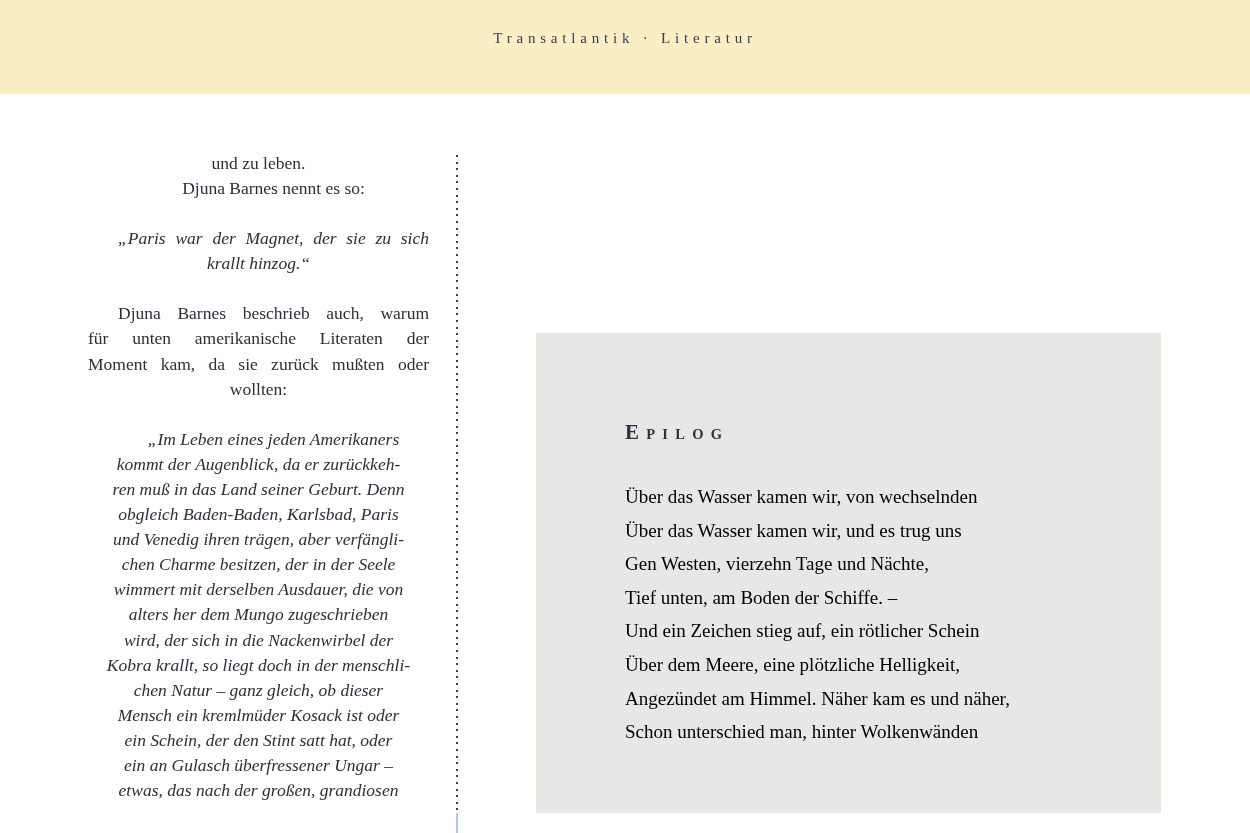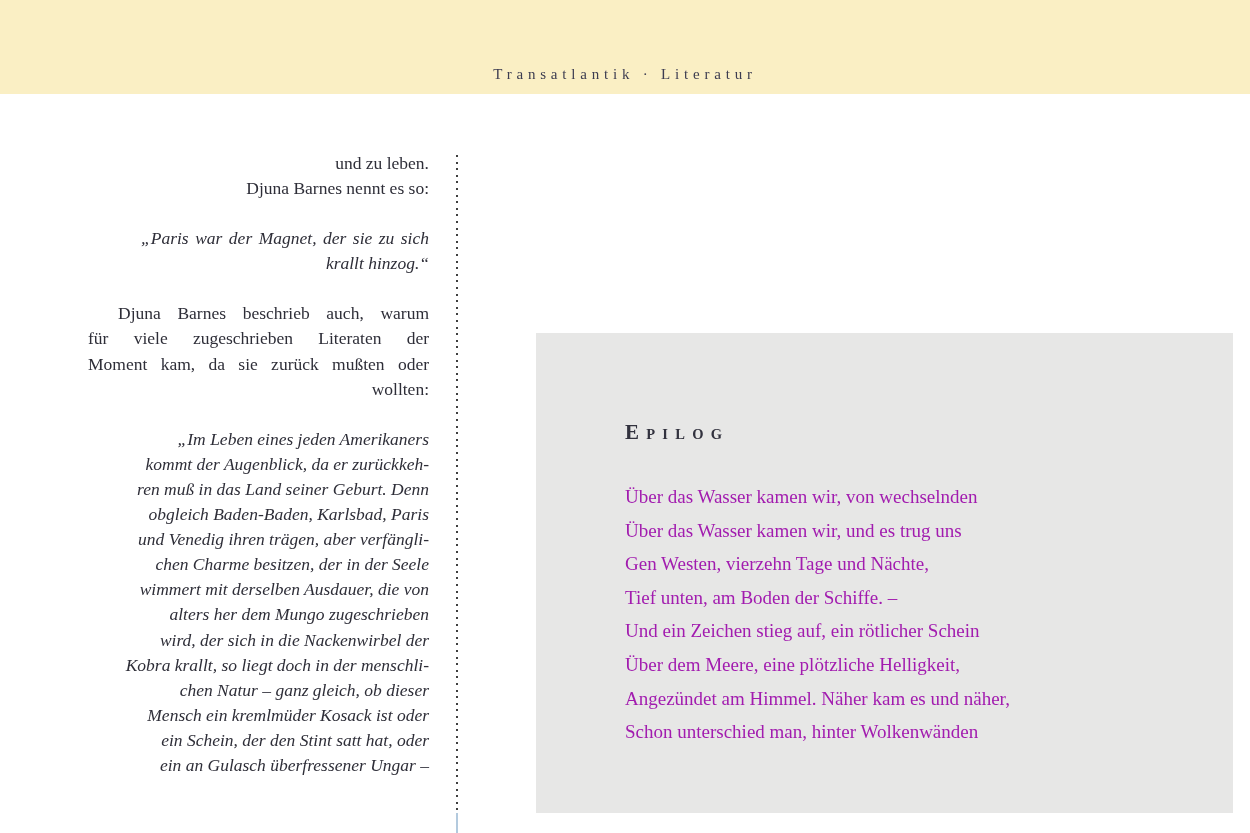--- a/index.html
+++ b/index.html
@@ -17,96 +17,96 @@
     position: absolute; left: 0; top: 0;
     width: 1250px; height: 94px;
     background: #faefc4;
   }
   .band-title {
     position: absolute; left: 0; top: 30px; width: 100%;
     text-align: center;
     font-size: 15px;
     letter-spacing: 0.32em;
     color: #3c3c50;
-    margin-top: 36px;
   }
 
   
   .left-col {
     position: absolute; left: 88px; top: 151px; width: 341px;
     font-size: 17.5px; line-height: 25.1px;
   }
-  .ln { text-align: right; }
+  .ln { text-align: center; }
   .ln.indent { text-indent: 30px; }
-  .ln.italic { font-style: italic; margin-left: 23px; }
+  .ln.italic { font-style: italic; }
   .ln.just { text-align: justify; text-align-last: justify; }
   .ln.gap { margin-top: 25px; }
 
   
   .divider {
     position: absolute; left: 456px; top: 155px;
     width: 2px; height: 658px;
     background: repeating-linear-gradient(to bottom, #3f3f3f 0 2px, transparent 2px 6.6px);
   }
   .divider-tail {
     position: absolute; left: 456px; top: 813px;
     width: 2px; height: 20px;
     background: #b3cade;
   }
 
   
   .panel {
     position: absolute; left: 536px; top: 333px;
-    width: 697px; height: 480px;
+    width: 625px; height: 480px;
     background: #e7e7e6;
   }
   .epilog-h {
     position: absolute; left: 89px; top: 87px;
     font-weight: bold;
     font-size: 14.5px;
     letter-spacing: 0.5em;
     color: #32323e;
   }
   .epilog-h .initial { font-size: 21px; }
   .poem {
     position: absolute; left: 89px; top: 147px;
     font-size: 19px; line-height: 33.6px;
-    color: #a21caf;
+    color: #000000;
   }
 </style>
 </head>
 <body>
 
 <div class="band">
   <div class="band-title">Transatlantik · Literatur</div>
 </div>
 
 <div class="left-col">
   <div class="ln">und zu leben.</div>
   <div class="ln indent">Djuna Barnes nennt es so:</div>
   <div class="ln indent italic just gap">„Paris war der Magnet, der sie zu sich</div>
   <div class="ln italic">krallt hinzog.“</div>
   <div class="ln indent just gap">Djuna Barnes beschrieb auch, warum</div>
-  <div class="ln just">für viele zugeschrieben Literaten der</div>
+  <div class="ln just">für unten amerikanische Literaten der</div>
   <div class="ln just">Moment kam, da sie zurück mußten oder</div>
   <div class="ln">wollten:</div>
   <div class="ln indent italic gap">„Im Leben eines jeden Amerikaners</div>
   <div class="ln italic">kommt der Augenblick, da er zurückkeh-</div>
   <div class="ln italic">ren muß in das Land seiner Geburt. Denn</div>
   <div class="ln italic">obgleich Baden-Baden, Karlsbad, Paris</div>
   <div class="ln italic">und Venedig ihren trägen, aber verfängli-</div>
   <div class="ln italic">chen Charme besitzen, der in der Seele</div>
   <div class="ln italic">wimmert mit derselben Ausdauer, die von</div>
   <div class="ln italic">alters her dem Mungo zugeschrieben</div>
   <div class="ln italic">wird, der sich in die Nackenwirbel der</div>
   <div class="ln italic">Kobra krallt, so liegt doch in der menschli-</div>
   <div class="ln italic">chen Natur – ganz gleich, ob dieser</div>
   <div class="ln italic">Mensch ein kremlmüder Kosack ist oder</div>
   <div class="ln italic">ein Schein, der den Stint satt hat, oder</div>
   <div class="ln italic">ein an Gulasch überfressener Ungar –</div>
+  <div class="ln italic">etwas, das nach der großen, grandiosen</div>
 </div>
 
 <div class="divider"></div>
 <div class="divider-tail"></div>
 
 <div class="panel">
   <div class="epilog-h"><span class="initial">E</span><span>PILOG</span></div>
   <div class="poem">
     <div class="pline">Über das Wasser kamen wir, von wechselnden</div>
     <div class="pline">Über das Wasser kamen wir, und es trug uns</div>

